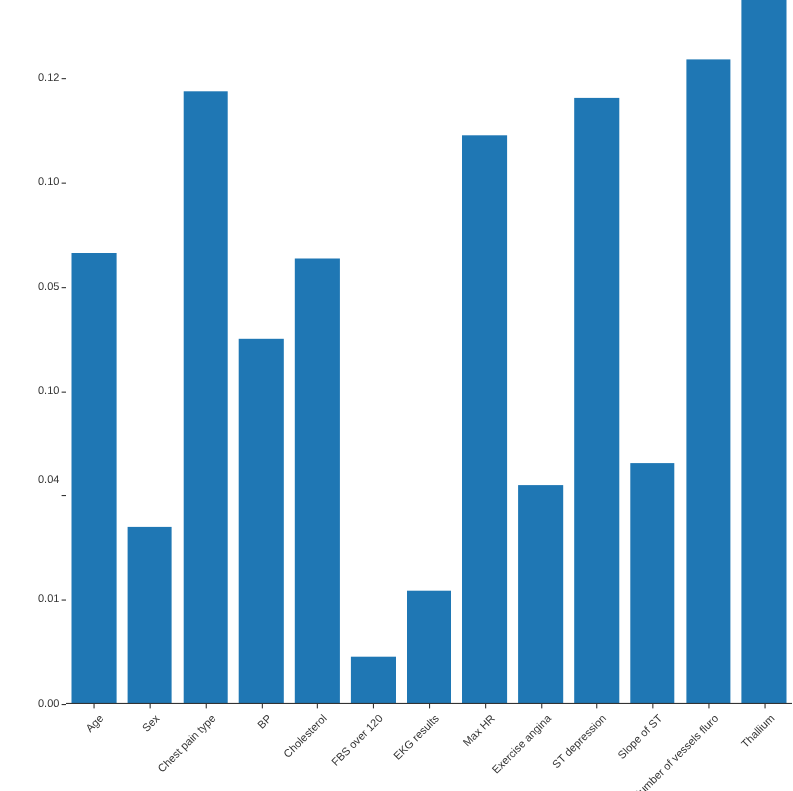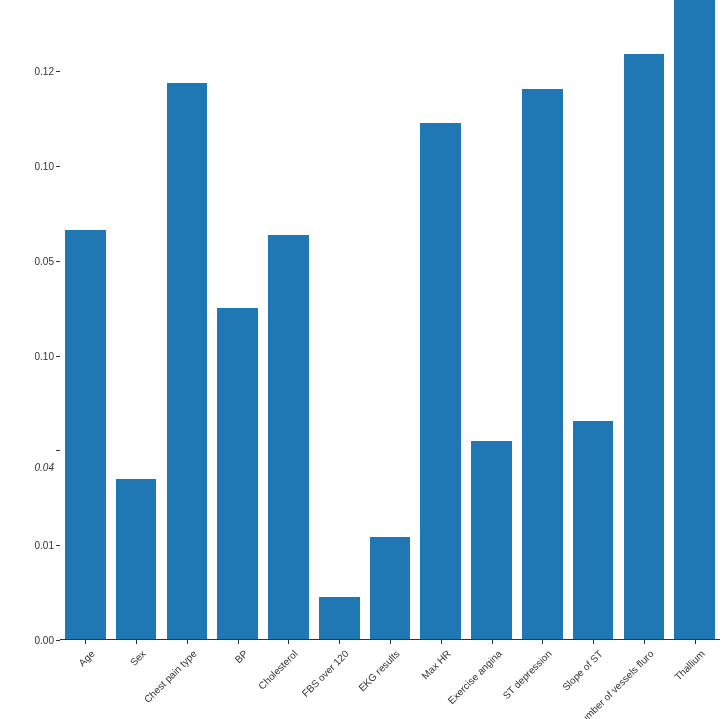--- a/index.html
+++ b/index.html
@@ -91,21 +91,21 @@
   </style>
 </head>
 <body>
 
 <div class="chart-outer">
   <div class="y-axis" id="y-axis">
       <div class="y-tick" style="top: 640px;">0.00</div>
       <div class="y-tick-line" style="top: 640px;"></div>
       <div class="y-tick" style="top: 545.185px;">0.01</div>
       <div class="y-tick-line" style="top: 545.185px;"></div>
-      <div class="y-tick" style="top: 467px; font-style: italic;">0.04</div>
+      <div class="y-tick" style="top: 437px;">0.04</div>
       <div class="y-tick-line" style="top: 450.37px;"></div>
       <div class="y-tick" style="top: 355.556px;">0.10</div>
       <div class="y-tick-line" style="top: 355.556px;"></div>
       <div class="y-tick" style="top: 260.741px;">0.05</div>
       <div class="y-tick-line" style="top: 260.741px;"></div>
       <div class="y-tick" style="top: 165.926px;">0.10</div>
       <div class="y-tick-line" style="top: 165.926px;"></div>
       <div class="y-tick" style="top: 71.1111px;">0.12</div>
       <div class="y-tick-line" style="top: 71.1111px;"></div>
     </div>

